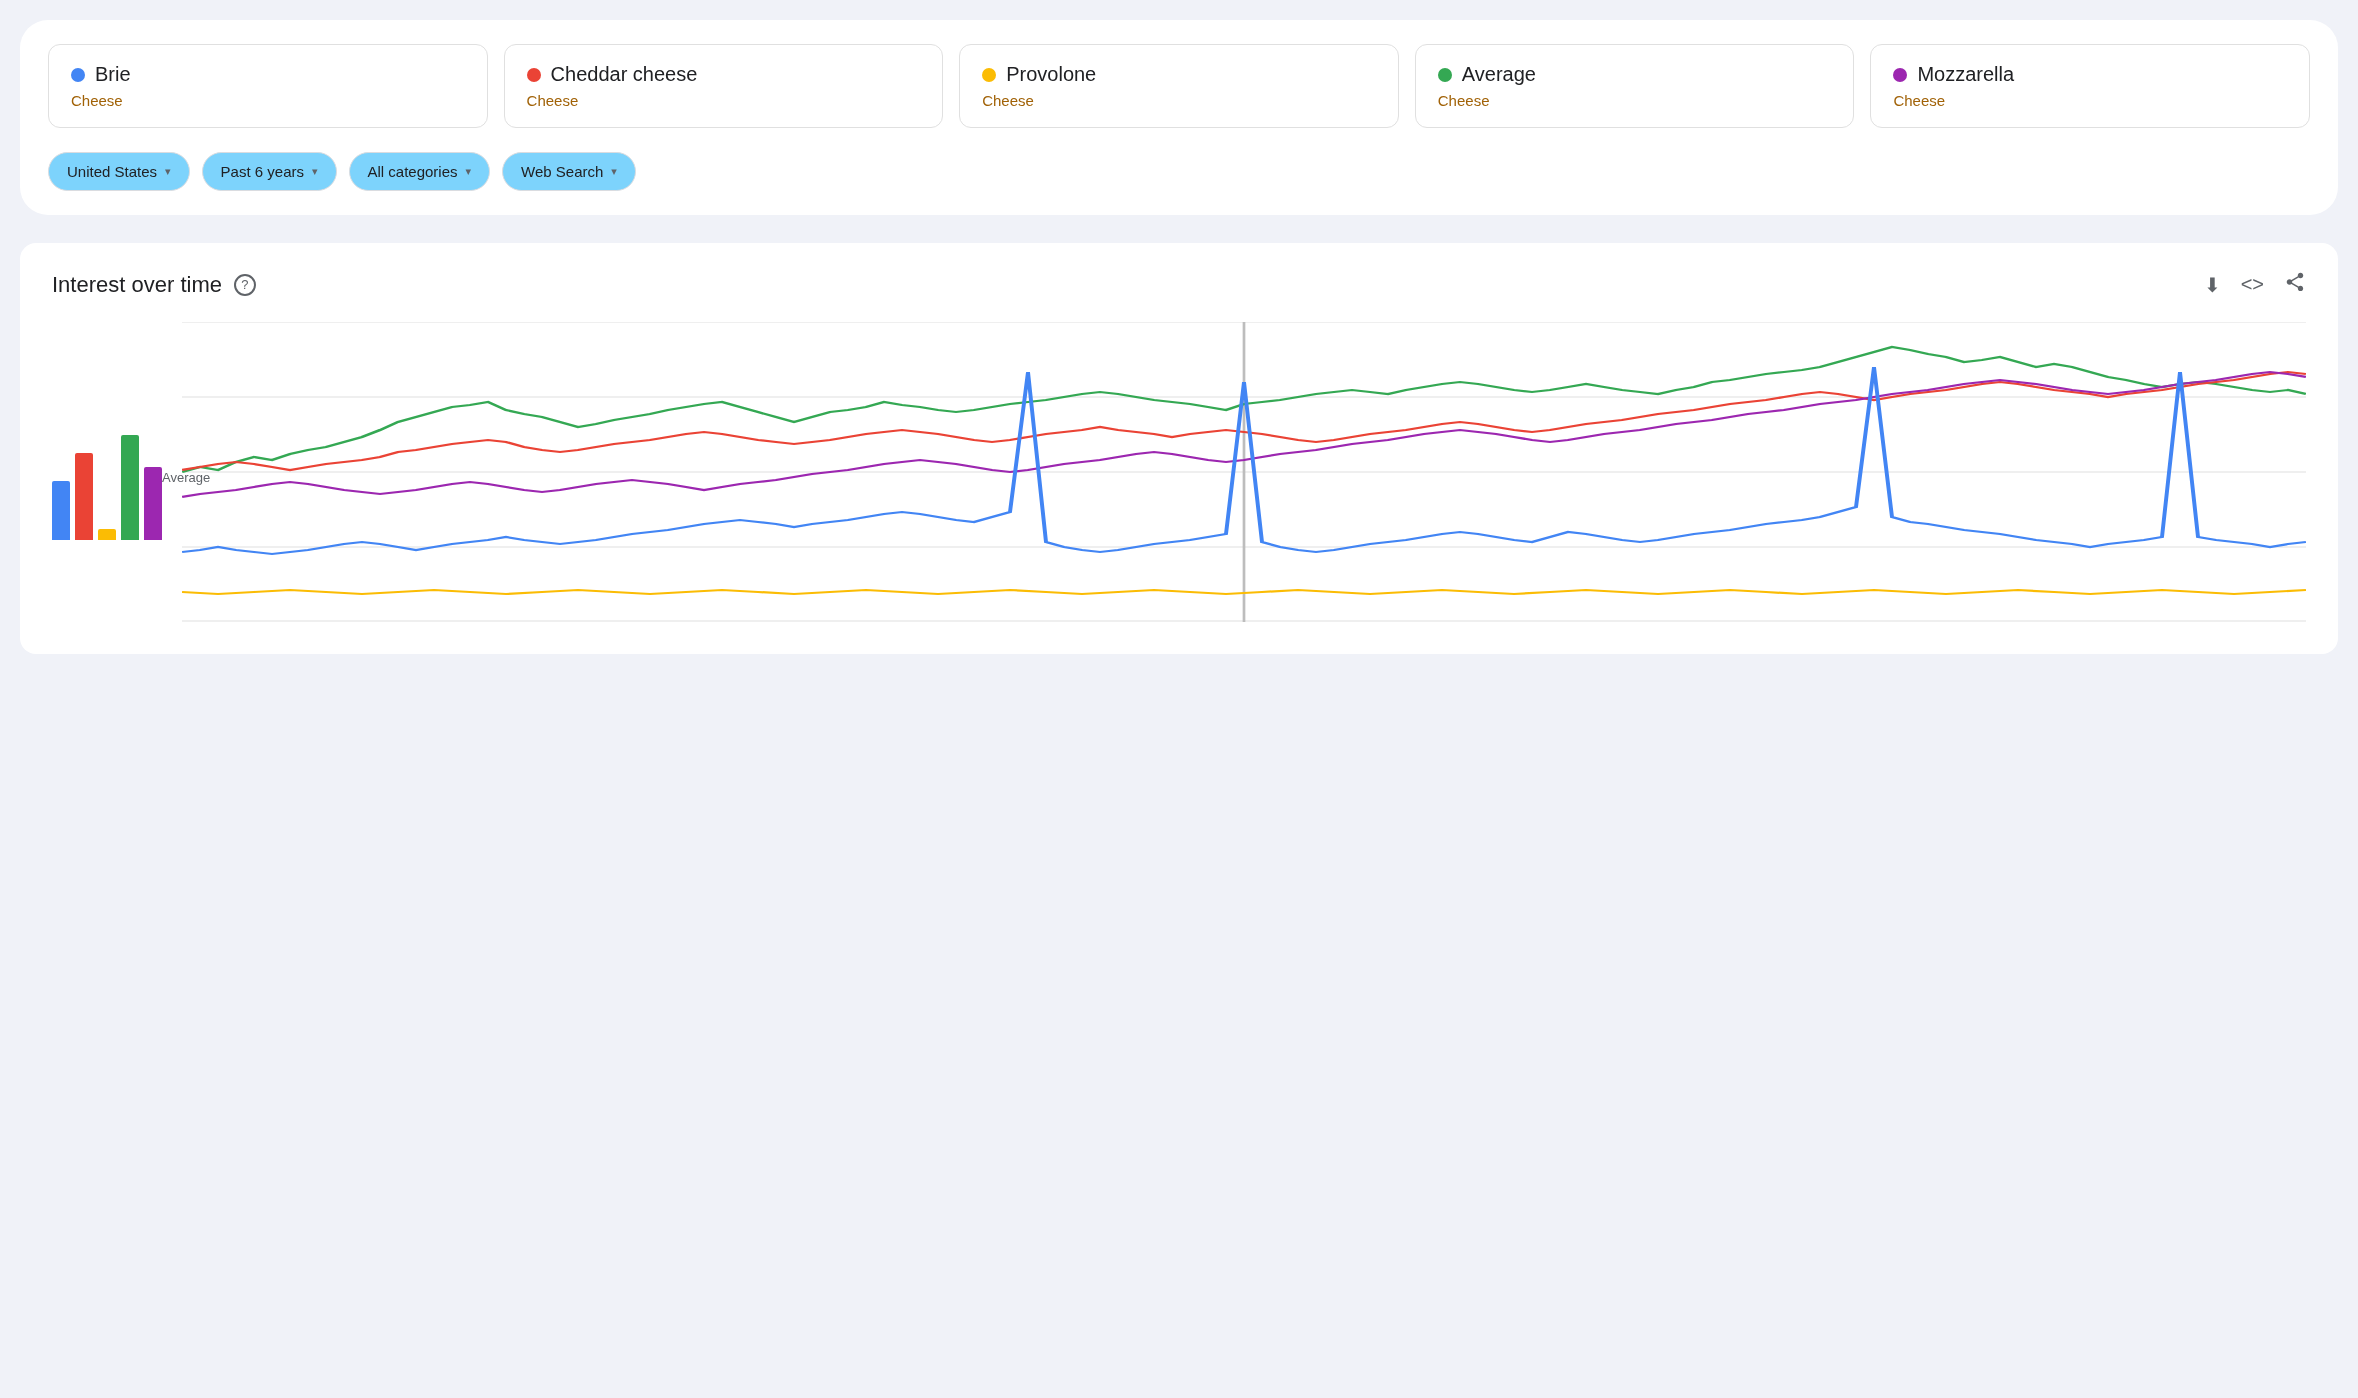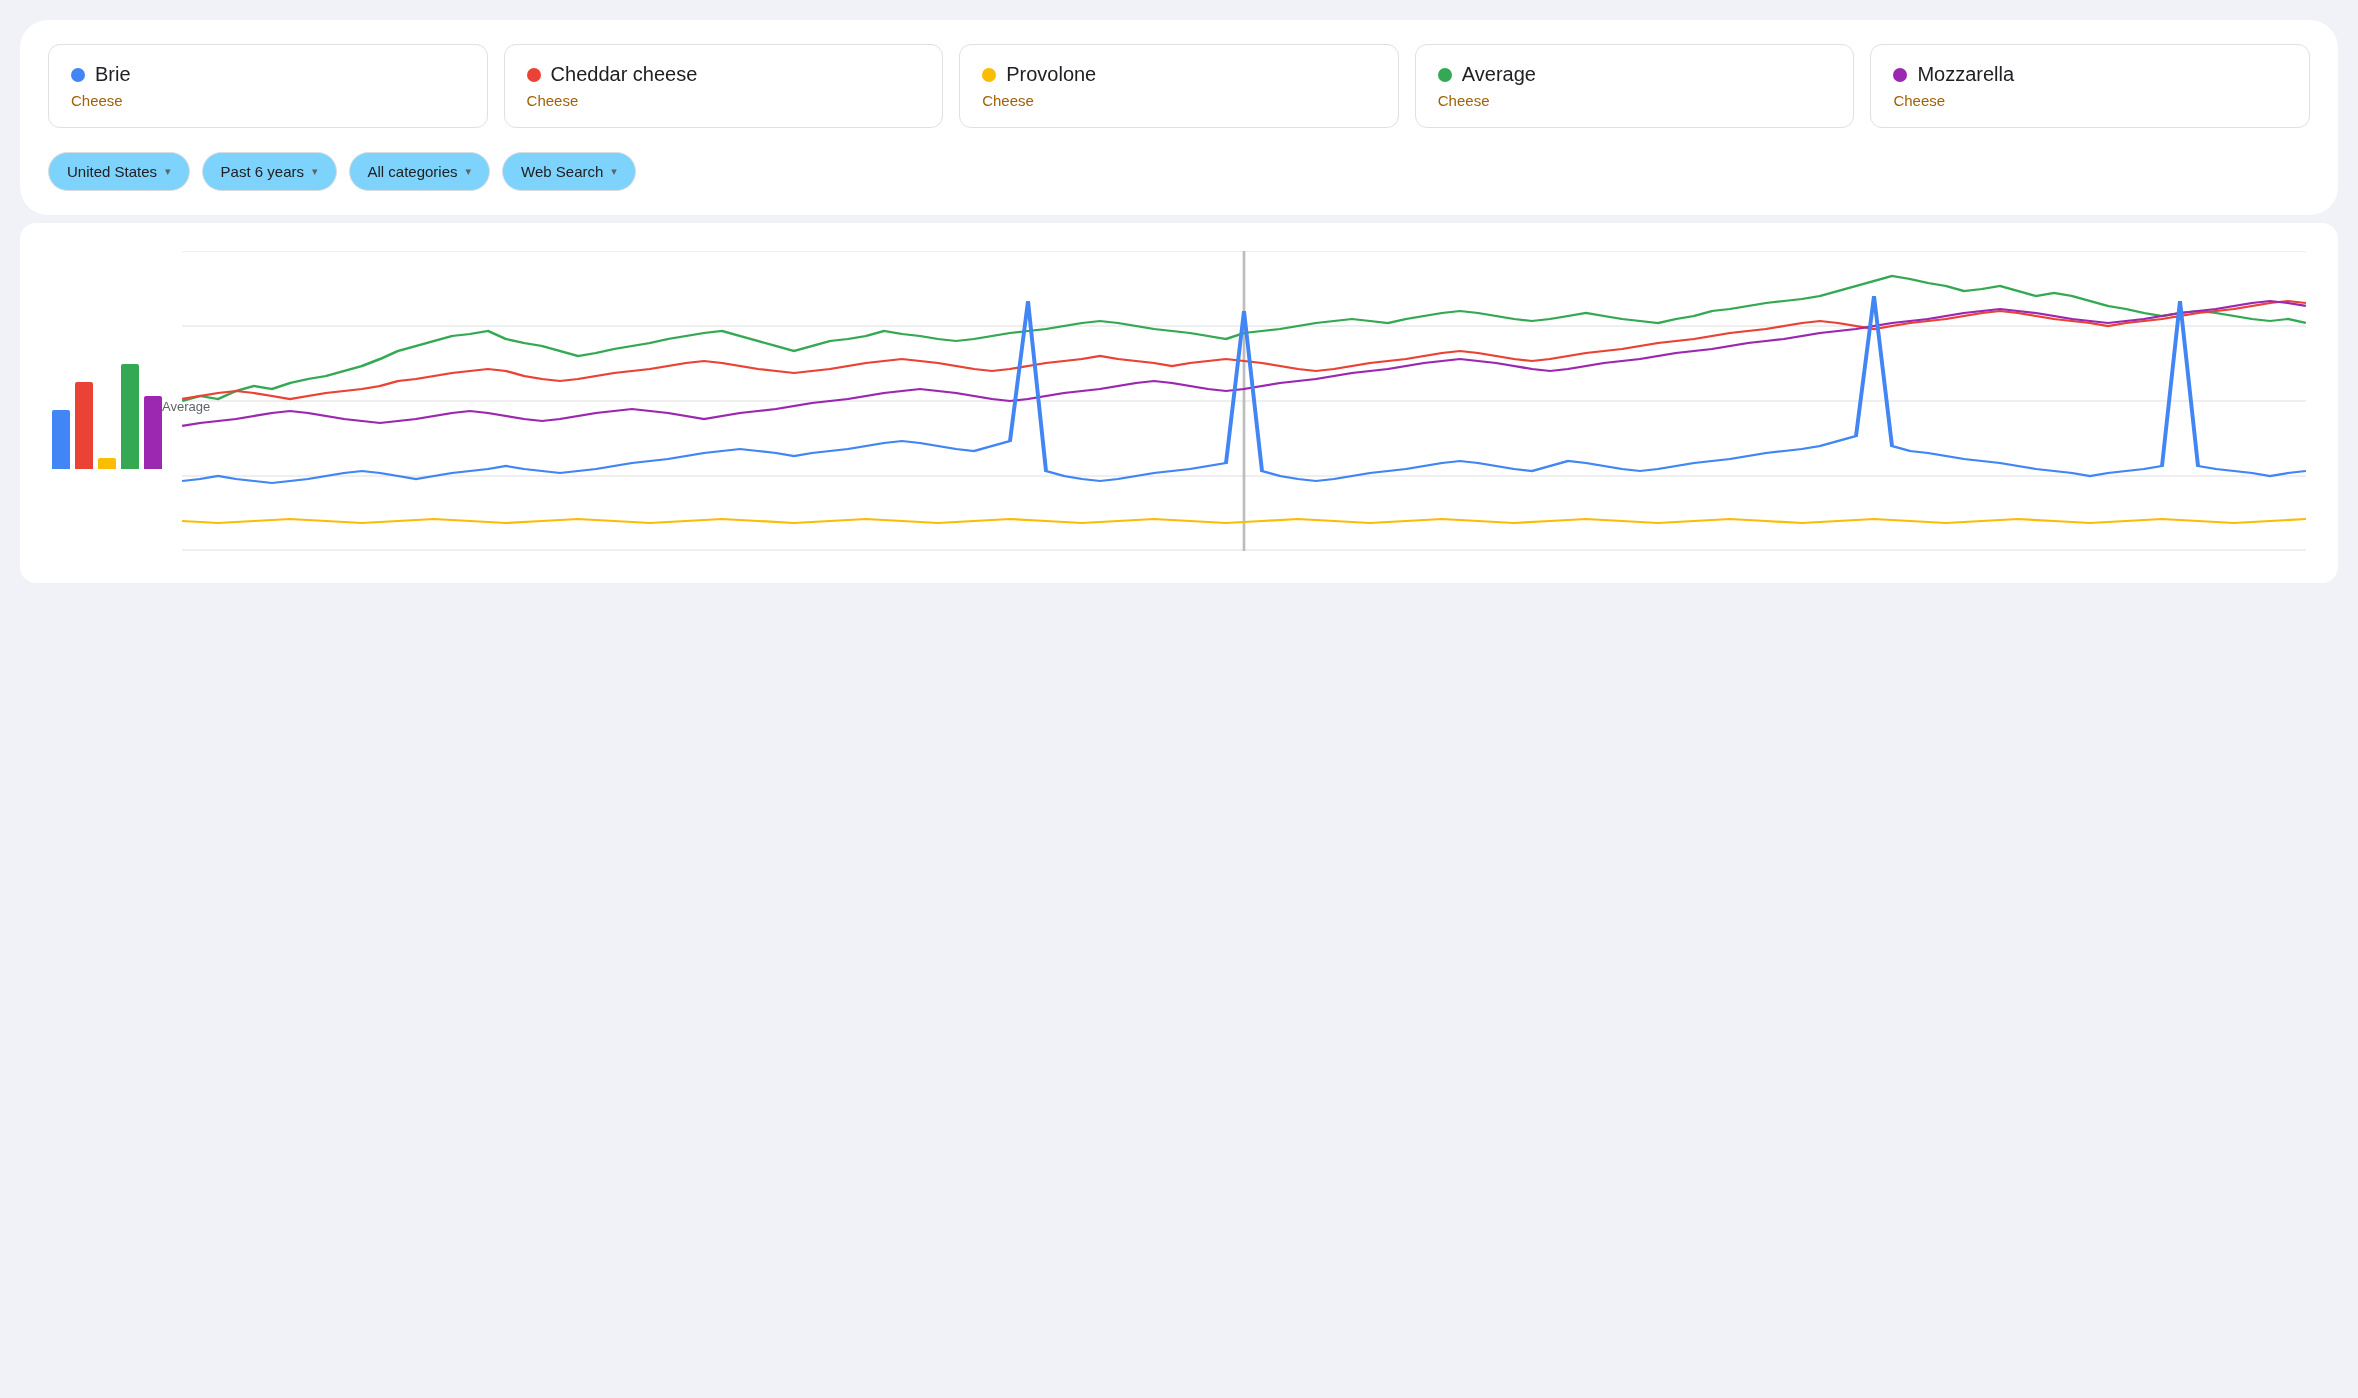--- a/index.html
+++ b/index.html
@@ -6,21 +6,21 @@
     body {
       background: #f0f2f8;
       font-family: 'Google Sans', Arial, sans-serif;
       min-height: 100vh;
       padding: 20px;
     }
     .top-card {
       background: #fff;
       border-radius: 28px;
       padding: 24px 28px;
-      margin-bottom: 8px;
+      margin-bottom: 28px;
     }
     .terms-row {
       display: flex;
       gap: 16px;
       margin-bottom: 24px;
     }
     .term-card {
       background: #fff;
       border: 1px solid #e0e0e0;
       border-radius: 12px;
@@ -217,20 +217,35 @@
       <span class="chevron">▾</span>
     </button>
     <button class="filter-btn">
       <span>Web Search</span>
       <span class="chevron">▾</span>
     </button>
   </div>
 </div>
 
 <div class="chart-card">
+  <div class="chart-header">
+    <div class="chart-title-area">
+      <span class="chart-title">Interest over time</span>
+      <div class="help-icon">?</div>
+    </div>
+    <div class="chart-actions">
+      <span class="action-icon" title="Download">⬇</span>
+      <span class="action-icon" title="Embed">&lt;&gt;</span>
+      <span class="action-icon" title="Share">
+        <svg width="22" height="22" viewBox="0 0 24 24" fill="#5f6368">
+            <path d="M18 16.08c-.76 0-1.44.3-1.96.77L8.91 12.7c.05-.23.09-.46.09-.7s-.04-.47-.09-.7l7.05-4.11c.54.5 1.25.81 2.04.81 1.66 0 3-1.34 3-3s-1.34-3-3-3-3 1.34-3 3c0 .24.04.47.09.7L8.04 9.81C7.5 9.31 6.79 9 6 9c-1.66 0-3 1.34-3 3s1.34 3 3 3c.79 0 1.5-.31 2.04-.81l7.12 4.16c-.05.21-.08.43-.08.65 0 1.61 1.31 2.92 2.92 2.92 1.61 0 2.92-1.31 2.92-2.92s-1.31-2.92-2.92-2.92z"></path>
+          </svg>
+      </span>
+    </div>
+  </div>
 
   <div class="chart-area">
     <div class="avg-section">
       <div class="avg-bars" id="avg-bars-container">
 
       <div class="avg-bar" style="background: rgb(66, 133, 244); height: 58.8px;"></div>
           <div class="avg-bar" style="background: rgb(234, 67, 53); height: 86.8px;"></div>
           <div class="avg-bar" style="background: rgb(251, 188, 4); height: 11.2px;"></div>
           <div class="avg-bar" style="background: rgb(52, 168, 83); height: 105px;"></div>
           <div class="avg-bar" style="background: rgb(156, 39, 176); height: 72.8px;"></div>

